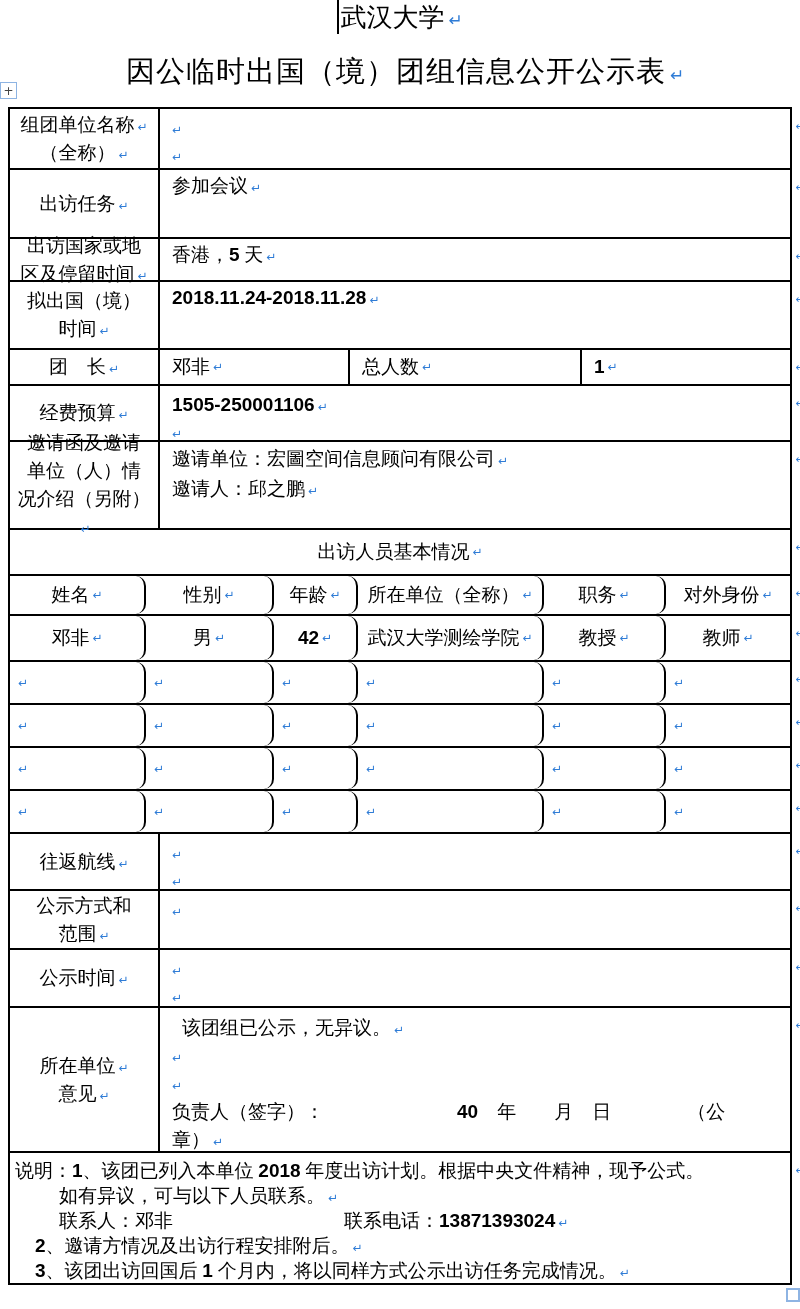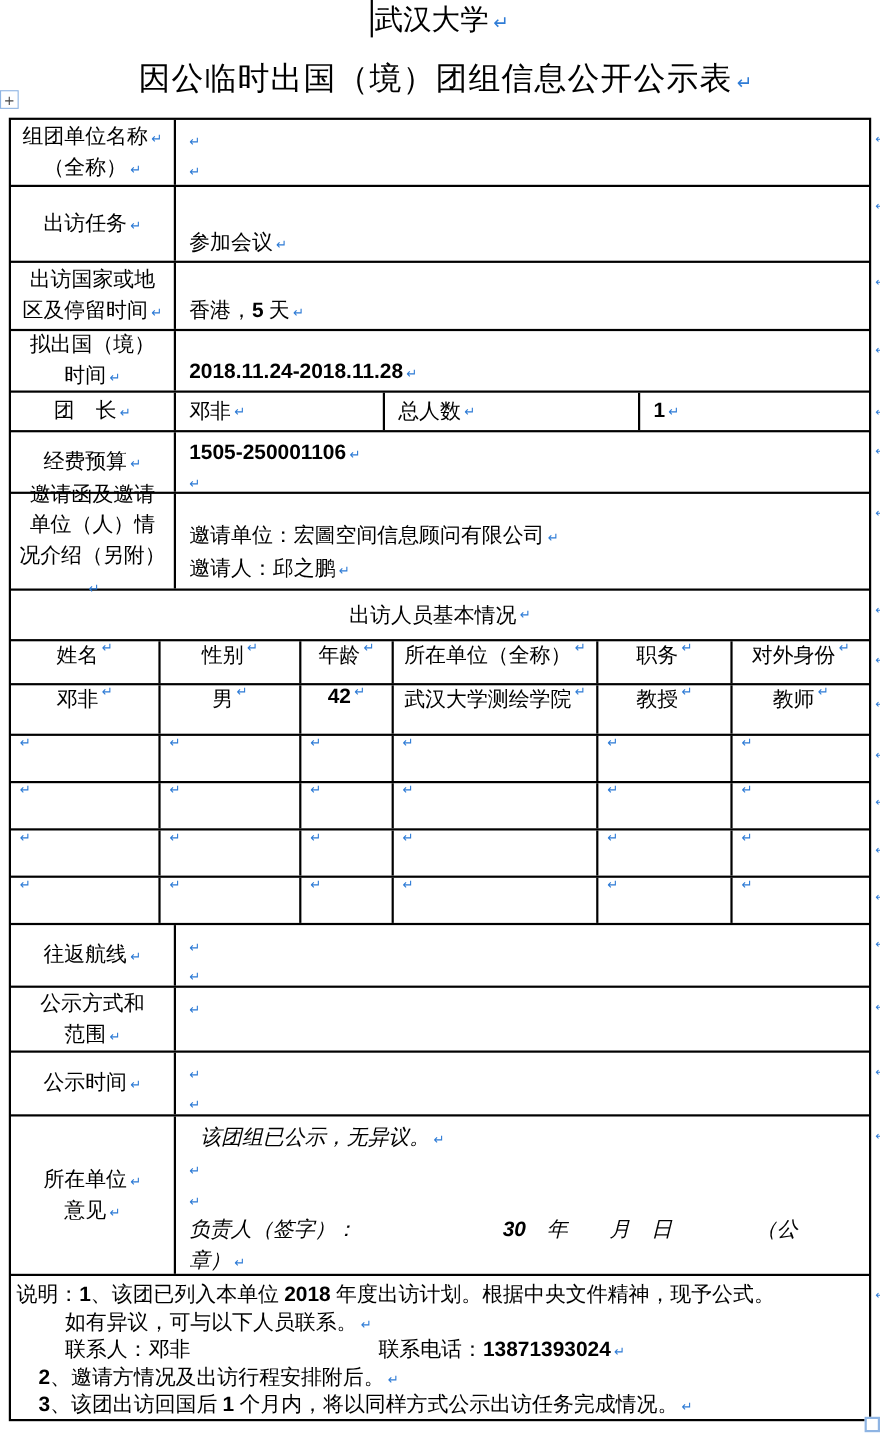--- a/index.html
+++ b/index.html
@@ -21,30 +21,30 @@
                font-family:"DejaVu Sans",sans-serif;font-size:12px;cursor:move;}
   .resize-handle{position:absolute;left:786px;top:1288px;width:10px;height:10px;border:2px solid #8EB4E3;background:#fff;cursor:nwse-resize;}
   
   .table{position:absolute;left:8px;top:107px;width:784px;border:2px solid #000;box-sizing:border-box;background:#fff;}
   .tr{display:flex;position:relative;border-bottom:2px solid #000;box-sizing:border-box;}
   .tr.last{border-bottom:none;}
   .td{border-right:2px solid #000;box-sizing:border-box;}
   .end{border-right:none !important;}
   .label{width:150px;display:flex;flex-direction:column;align-items:center;justify-content:center;
          text-align:center;padding:2px;line-height:28px;}
-  .value{flex:1;display:flex;flex-direction:column;justify-content:flex-end;padding:2px 4px 2px 12px;line-height:28px;}
+  .value{flex:1;display:flex;flex-direction:column;justify-content:flex-start;padding:2px 4px 2px 12px;line-height:28px;}
   .value.top{justify-content:flex-start;padding-top:5px;line-height:27px;}
   .vcell{display:flex;align-items:center;padding-left:12px;box-sizing:border-box;border-right:2px solid #000;}
   
-  .pc{display:flex;justify-content:center;text-align:center;border-right:2px solid #000;box-sizing:border-box;}
+  .pc{display:flex;align-items:center;justify-content:center;text-align:center;border-right:2px solid #000;box-sizing:border-box;border-radius:10px;}
   .pc.empty{justify-content:flex-start;padding-left:8px;}
   .w1{width:136px}.w2{width:128px}.w3{width:84px}.w4{width:186px}.w5{width:122px}.w6{flex:1}
   .section{flex:1;display:flex;align-items:center;justify-content:center;}
   
-  .opinion{flex:1;padding:6px 4px 2px 12px;font-style:italic;}
+  .opinion{flex:1;padding:6px 4px 2px 12px;}
   .ol{line-height:28px;white-space:pre-wrap;}
   .oc1{text-indent:10px;}
   
   .footer{flex:1;padding:5px 18px 2px 5px;line-height:25px;}
   .fl{white-space:pre-wrap;}
   .ind1{margin-left:44px;}
   .ind2{margin-left:20px;}
 </style>
 </head>
 <body>
@@ -79,32 +79,32 @@
     <div class="tr" style="height:69px">
       <div class="td label">
         <div><span>出访任务</span><span class="pm">↵</span></div>
       </div>
       <div class="td value end">
         <div><span>参加会议</span><span class="pm">↵</span></div>
       </div>
       <span class="rm">↵</span>
     </div>
 
-    <div class="tr" style="height:62px">
+    <div class="tr" style="height:43px">
       <div class="td label">
         <div><span>出访国家或地</span></div>
         <div><span>区及停留时间</span><span class="pm">↵</span></div>
       </div>
       <div class="td value end">
         <div><span>香港，</span><span class="b">5</span><span> 天</span><span class="pm">↵</span></div>
       </div>
       <span class="rm">↵</span>
     </div>
 
-    <div class="tr" style="height:56px">
+    <div class="tr" style="height:68px">
       <div class="td label">
         <div><span>拟出国（境）</span></div>
         <div><span>时间</span><span class="pm">↵</span></div>
       </div>
       <div class="td value end">
         <div><span class="b">2018.11.24-2018.11.28</span><span class="pm">↵</span></div>
       </div>
       <span class="rm">↵</span>
     </div>
 
@@ -335,21 +335,21 @@
 
     <div class="tr" style="height:145px">
       <div class="td label">
         <div><span>所在单位</span><span class="pm">↵</span></div>
         <div><span>意见</span><span class="pm">↵</span></div>
       </div>
       <div class="opinion end">
         <div class="ol oc1"><span>该团组已公示，无异议。</span><span class="pm">↵</span></div>
         <div class="ol"><span class="pm lone">↵</span></div>
         <div class="ol"><span class="pm lone">↵</span></div>
-        <div class="ol"><span>负责人（签字）：</span><span>　　　　　　　</span><span class="b">30</span><span>　年　　月　日　　　　（公</span></div>
+        <div class="ol"><span>负责人（签字）：</span><span>　　　　　　　</span><span class="b">40</span><span>　年　　月　日　　　　（公</span></div>
         <div class="ol"><span>章）</span><span class="pm">↵</span></div>
       </div>
       <span class="rm">↵</span>
     </div>
 
     <div class="tr last" style="height:130px">
       <div class="footer end">
         <div class="fl"><span>说明：</span><span class="b">1</span><span>、该团已列入本单位 </span><span class="b">2018</span><span> 年度出访计划。根据中央文件精神，现予公式。</span></div>
         <div class="fl ind1"><span>如有异议，可与以下人员联系。</span><span class="pm">↵</span></div>
         <div class="fl ind1"><span>联系人：邓非</span><span>　　　　　　　　　</span><span>联系电话：</span><span class="b">13871393024</span><span class="pm">↵</span></div>

